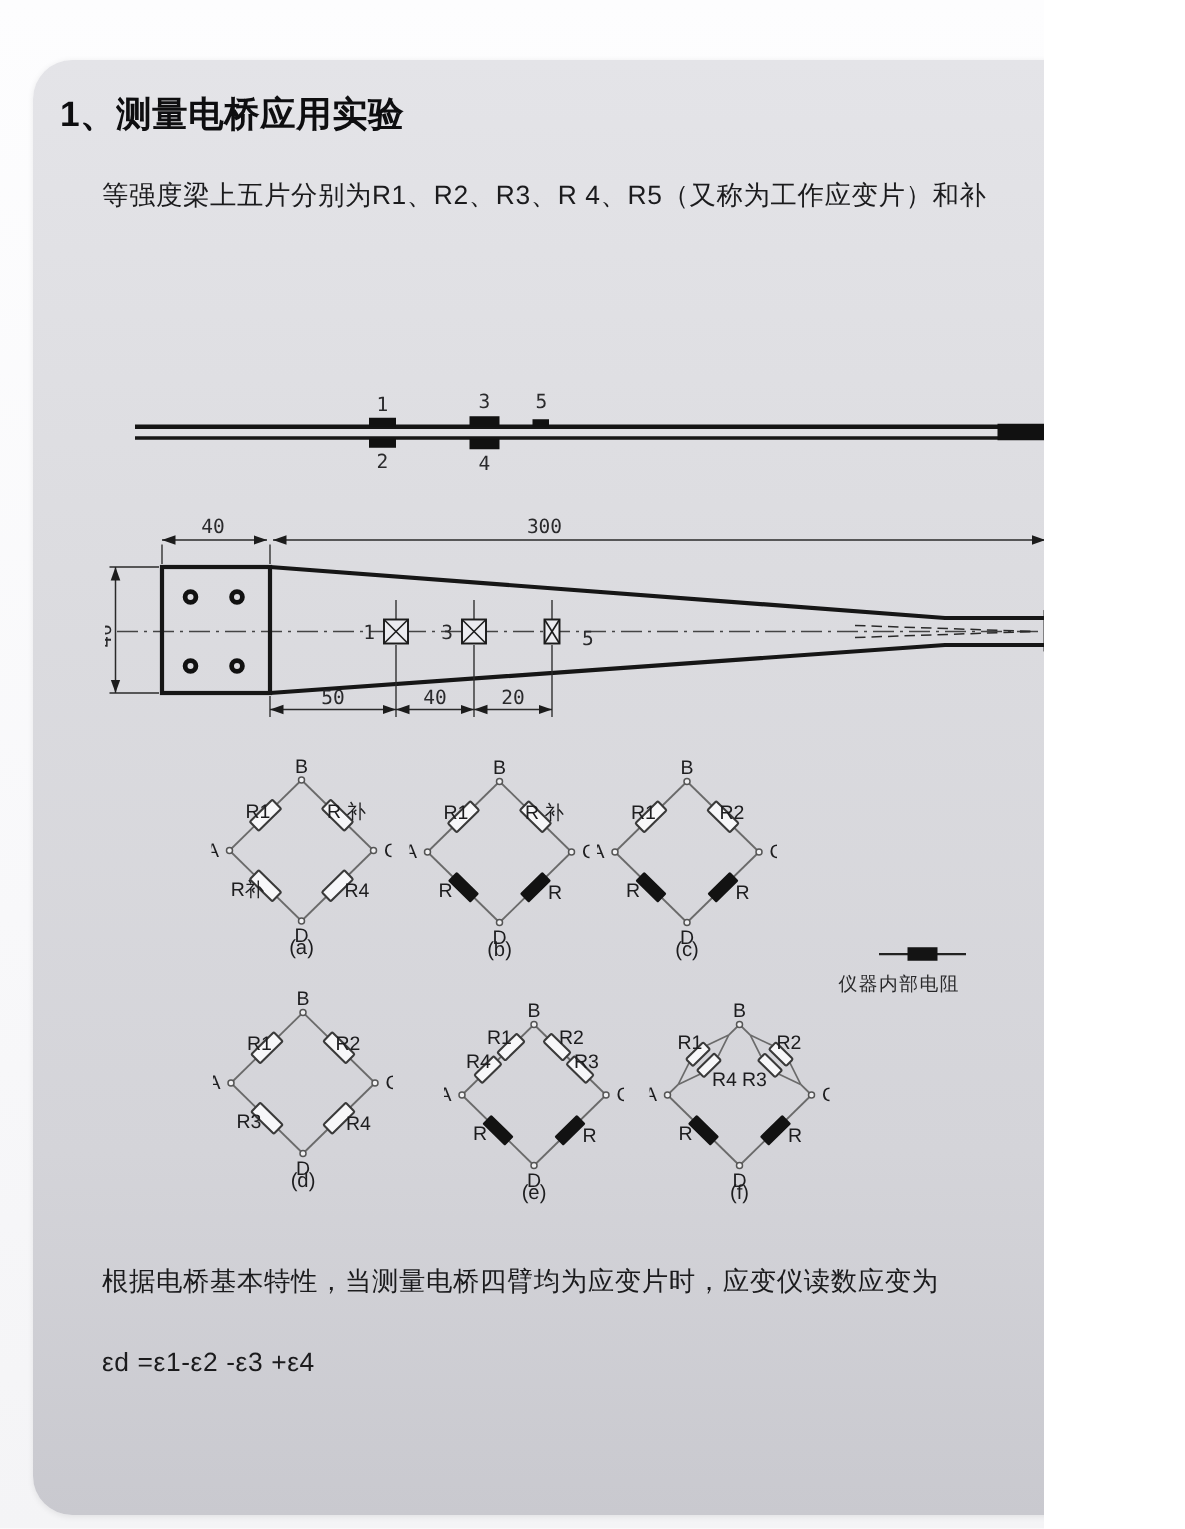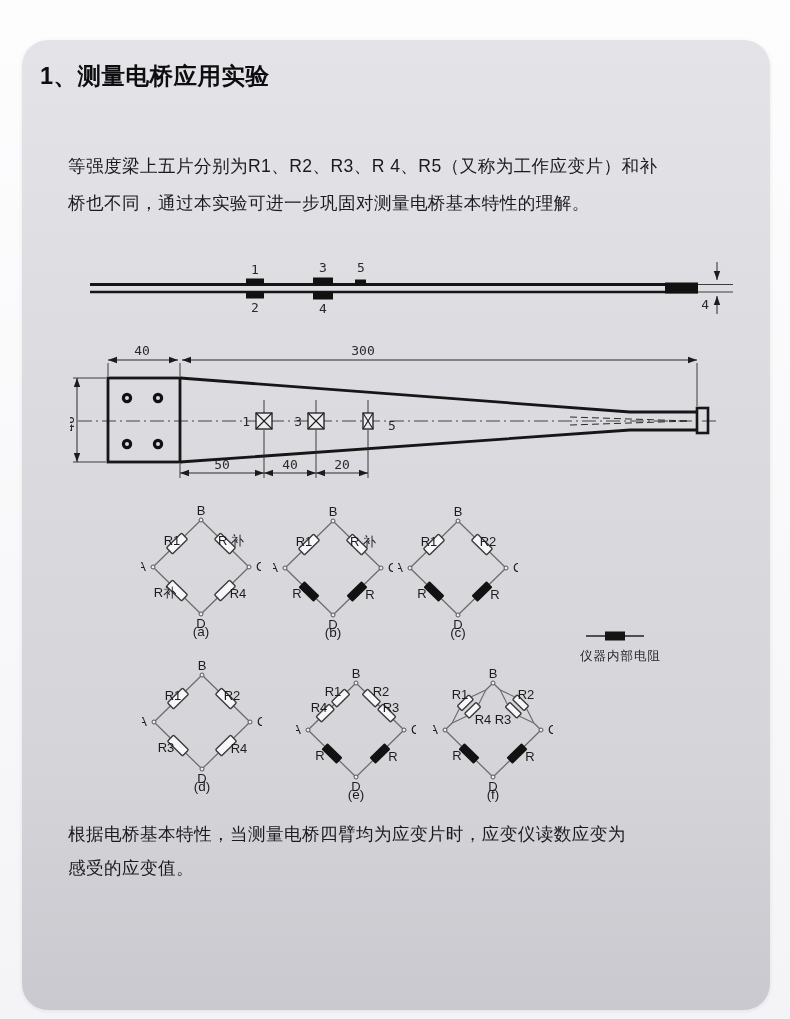--- a/index.html
+++ b/index.html
@@ -1,56 +1,56 @@
 <!DOCTYPE html>
 <html><head>
 <meta charset="utf-8">
 <style>
   html,body{margin:0;padding:0;}
   .page{
-    position:relative;width:790px;height:1019px;overflow:hidden;
+    position:relative;width:656px;height:1019px;overflow:hidden;
     background:linear-gradient(180deg,#fdfdfe 0%,#f8f8fa 60%,#f4f4f6 100%);
     font-family:"Liberation Sans","DejaVu Sans",sans-serif;
     color:#1b1b1d;
+    padding-left:40px;
   }
   .card{
     position:absolute;left:22px;top:40px;width:748px;height:970px;
     border-radius:26px;
     background:linear-gradient(180deg,#e4e4e8 0%,#dcdce0 35%,#d4d4d9 75%,#c9c9cf 100%);
     box-shadow:0 1px 4px rgba(0,0,0,0.08);
   }
   .abs{position:absolute;}
   .title{
     left:40px;top:60px;font-size:23.5px;font-weight:bold;color:#0e0e10;
     letter-spacing:0.5px;white-space:nowrap;
   }
-  .intro{left:68px;top:112px;font-size:17.6px;line-height:37px;letter-spacing:0.4px;margin-top:36px;}
+  .intro{left:68px;top:112px;font-size:17.6px;line-height:37px;letter-spacing:0.4px;}
   .intro div{white-space:nowrap;}
   .concl{left:68px;top:818px;font-size:17.6px;line-height:33.5px;letter-spacing:0.4px;}
-  .concl div{white-space:nowrap;}
+  .concl div{white-space:nowrap;margin-top:20px;}
   svg text{fill:#222;}
   .dimtxt{font-family:"DejaVu Sans Mono","Liberation Mono",monospace;font-size:13px;fill:#2a2a2c;}
   .bridge{position:absolute;width:120px;height:138px;}
   .bp0{left:141px;top:503px;} .bp1{left:273px;top:504px;} .bp2{left:398px;top:504px;}
   .bp3{left:142px;top:658px;} .bp4{left:296px;top:666px;} .bp5{left:433px;top:666px;}
   .blab{font-size:13px;fill:#1d1d1f;}
   .bcap{font-size:13.5px;fill:#1d1d1f;}
-  .legend-label{left:559px;top:648px;width:102px;text-align:right;font-size:12.5px;color:#28282a;letter-spacing:1px;}
+  .legend-label{left:559px;top:648px;width:102px;text-align:left;font-size:12.5px;color:#28282a;letter-spacing:1px;}
 </style>
 </head>
 <body>
 
 <div class="page">
   <div class="card"></div>
 
   <div class="abs title">1、测量电桥应用实验</div>
 
   <div class="abs intro">
     <div>等强度梁上五片分别为R1、R2、R3、R 4、R5（又称为工作应变片）和补</div>
-    <div>桥也不同，通过本实验可进一步巩固对测量电桥基本特性的理解。</div>
   </div>
 
   <svg class="abs" style="left:85px;top:256px;" width="660" height="75" viewBox="0 0 660 75">
     <defs>
       <marker id="sv-a" markerWidth="10" markerHeight="8" refX="9" refY="4" orient="auto-start-reverse">
         <path d="M0,0.8 L9,4 L0,7.2 z" fill="#1c1c1c"></path>
       </marker>
     </defs>
 
     <line x1="5" y1="28.5" x2="613" y2="28.5" stroke="#151515" stroke-width="3"></line>
@@ -354,15 +354,15 @@
     </div>
 
   <svg class="abs" style="left:585px;top:628px;" width="60" height="16" viewBox="0 0 60 16">
     <line x1="1" y1="8" x2="59" y2="8" stroke="#222" stroke-width="1.5"></line>
     <rect x="20" y="3.5" width="20" height="9" fill="#141414"></rect>
   </svg>
   <div class="abs legend-label">仪器内部电阻</div>
 
   <div class="abs concl">
     <div>根据电桥基本特性，当测量电桥四臂均为应变片时，应变仪读数应变为</div>
-    <div>感受的应变值。</div>
+    <div>εd =ε1-ε2 -ε3 +ε4</div>
   </div>
 </div>
 
 </body></html>

